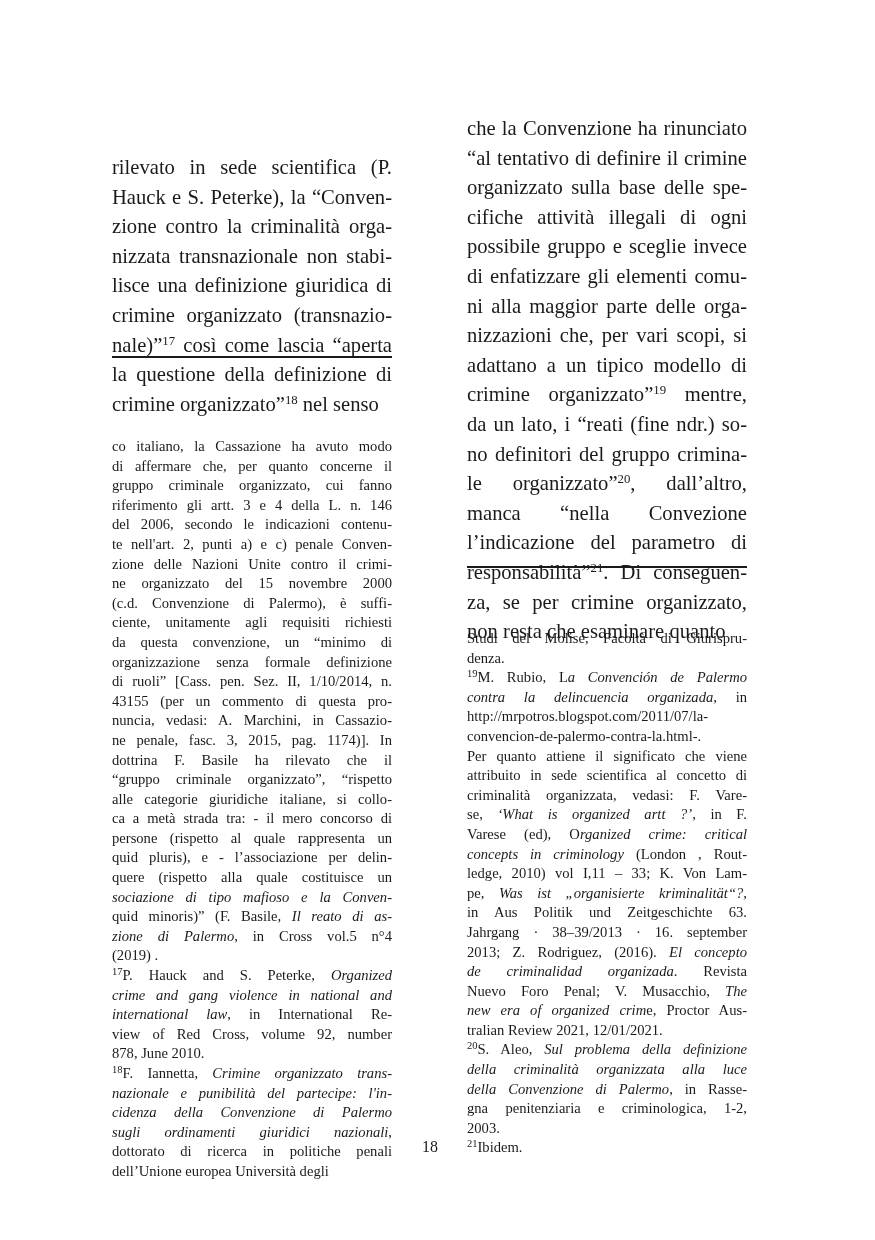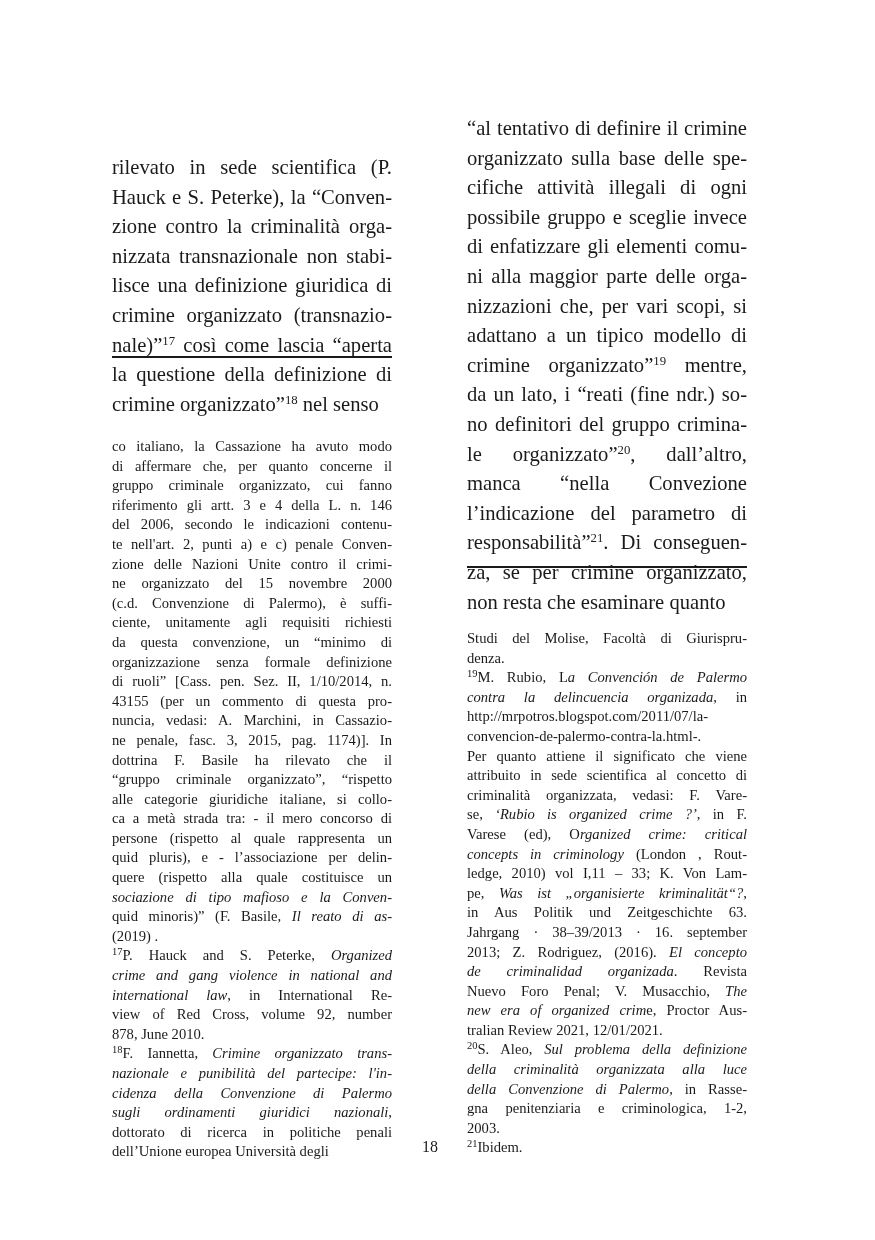--- a/index.html
+++ b/index.html
@@ -53,35 +53,37 @@
     <span class="ln">ne penale, fasc. 3, 2015, pag. 1174)]. In</span>
     <span class="ln">dottrina F. Basile ha rilevato che il</span>
     <span class="ln">“gruppo criminale organizzato”, “rispetto</span>
     <span class="ln">alle categorie giuridiche italiane, si collo-</span>
     <span class="ln">ca a metà strada tra: - il mero concorso di</span>
     <span class="ln">persone (rispetto al quale rappresenta un</span>
     <span class="ln">quid pluris), e - l’associazione per delin-</span>
     <span class="ln">quere (rispetto alla quale costituisce un</span>
     <span class="ln"><i>sociazione di tipo mafioso e la Conven-</i></span>
     <span class="ln">quid minoris)” (F. Basile, <i>Il reato di as-</i></span>
+    <span class="ln"><i>zione di Palermo</i>, in Cross vol.5 n°4</span>
     <span class="ln last">(2019) .</span>
     <span class="ln"><sup>17</sup>P. Hauck and S. Peterke, <i>Organized</i></span>
     <span class="ln"><i>crime and gang violence in national and</i></span>
     <span class="ln"><i>international law</i>, in International Re-</span>
     <span class="ln">view of  Red Cross, volume 92, number</span>
     <span class="ln last">878, June 2010.</span>
     <span class="ln"><sup>18</sup>F. Iannetta, <i>Crimine organizzato trans-</i></span>
     <span class="ln"><i>nazionale e punibilità del partecipe: l'in-</i></span>
     <span class="ln"><i>cidenza della Convenzione di Palermo</i></span>
     <span class="ln"><i>sugli ordinamenti giuridici nazionali</i>,</span>
     <span class="ln">dottorato di ricerca in politiche penali</span>
     <span class="ln last">dell’Unione europea Università degli</span>
   </div>
 
 <div class="col col-right body-text" style="top:114px;" id="rb">
+    <span class="ln">che la Convenzione ha rinunciato</span>
     <span class="ln">“al tentativo di definire il crimine</span>
     <span class="ln">organizzato sulla base delle spe-</span>
     <span class="ln">cifiche attività illegali di ogni</span>
     <span class="ln">possibile gruppo e sceglie invece</span>
     <span class="ln">di enfatizzare gli elementi comu-</span>
     <span class="ln">ni alla maggior parte delle orga-</span>
     <span class="ln">nizzazioni che, per vari scopi, si</span>
     <span class="ln">adattano a un tipico modello di</span>
     <span class="ln">crimine organizzato”<sup>19</sup> mentre,</span>
     <span class="ln">da un lato, i “reati (fine ndr.) so-</span>
@@ -97,21 +99,21 @@
 <div class="col col-right fn" style="top:629px;" id="rf">
     <span class="ln">Studi del Molise, Facoltà di Giurispru-</span>
     <span class="ln last">denza.</span>
     <span class="ln"><sup>19</sup>M. Rubio, L<i>a Convención de Palermo</i></span>
     <span class="ln"><i>contra la delincuencia organizada</i>, in</span>
     <span class="ln">http://mrpotros.blogspot.com/2011/07/la-</span>
     <span class="ln last">convencion-de-palermo-contra-la.html-.</span>
     <span class="ln">Per quanto attiene il significato che viene</span>
     <span class="ln">attribuito in sede scientifica al concetto di</span>
     <span class="ln">criminalità organizzata, vedasi: F. Vare-</span>
-    <span class="ln">se, <i>‘Rubio is organized crime ?’</i>, in F.</span>
+    <span class="ln">se, <i>‘What is organized artt ?’</i>, in F.</span>
     <span class="ln">Varese (ed), O<i>rganized crime: critical</i></span>
     <span class="ln"><i>concepts in criminology</i> (London , Rout-</span>
     <span class="ln">ledge, 2010) vol I,11 – 33;  K. Von Lam-</span>
     <span class="ln">pe, <i>Was ist „organisierte kriminalität“?</i>,</span>
     <span class="ln">in Aus Politik und Zeitgeschichte 63.</span>
     <span class="ln">Jahrgang · 38–39/2013 · 16. september</span>
     <span class="ln">2013; Z. Rodriguez, (2016). <i>El concepto</i></span>
     <span class="ln"><i>de criminalidad organizada</i>. Revista</span>
     <span class="ln">Nuevo Foro Penal; V. Musacchio, <i>The</i></span>
     <span class="ln"><i>new era of organized crim</i>e, Proctor Aus-</span>

